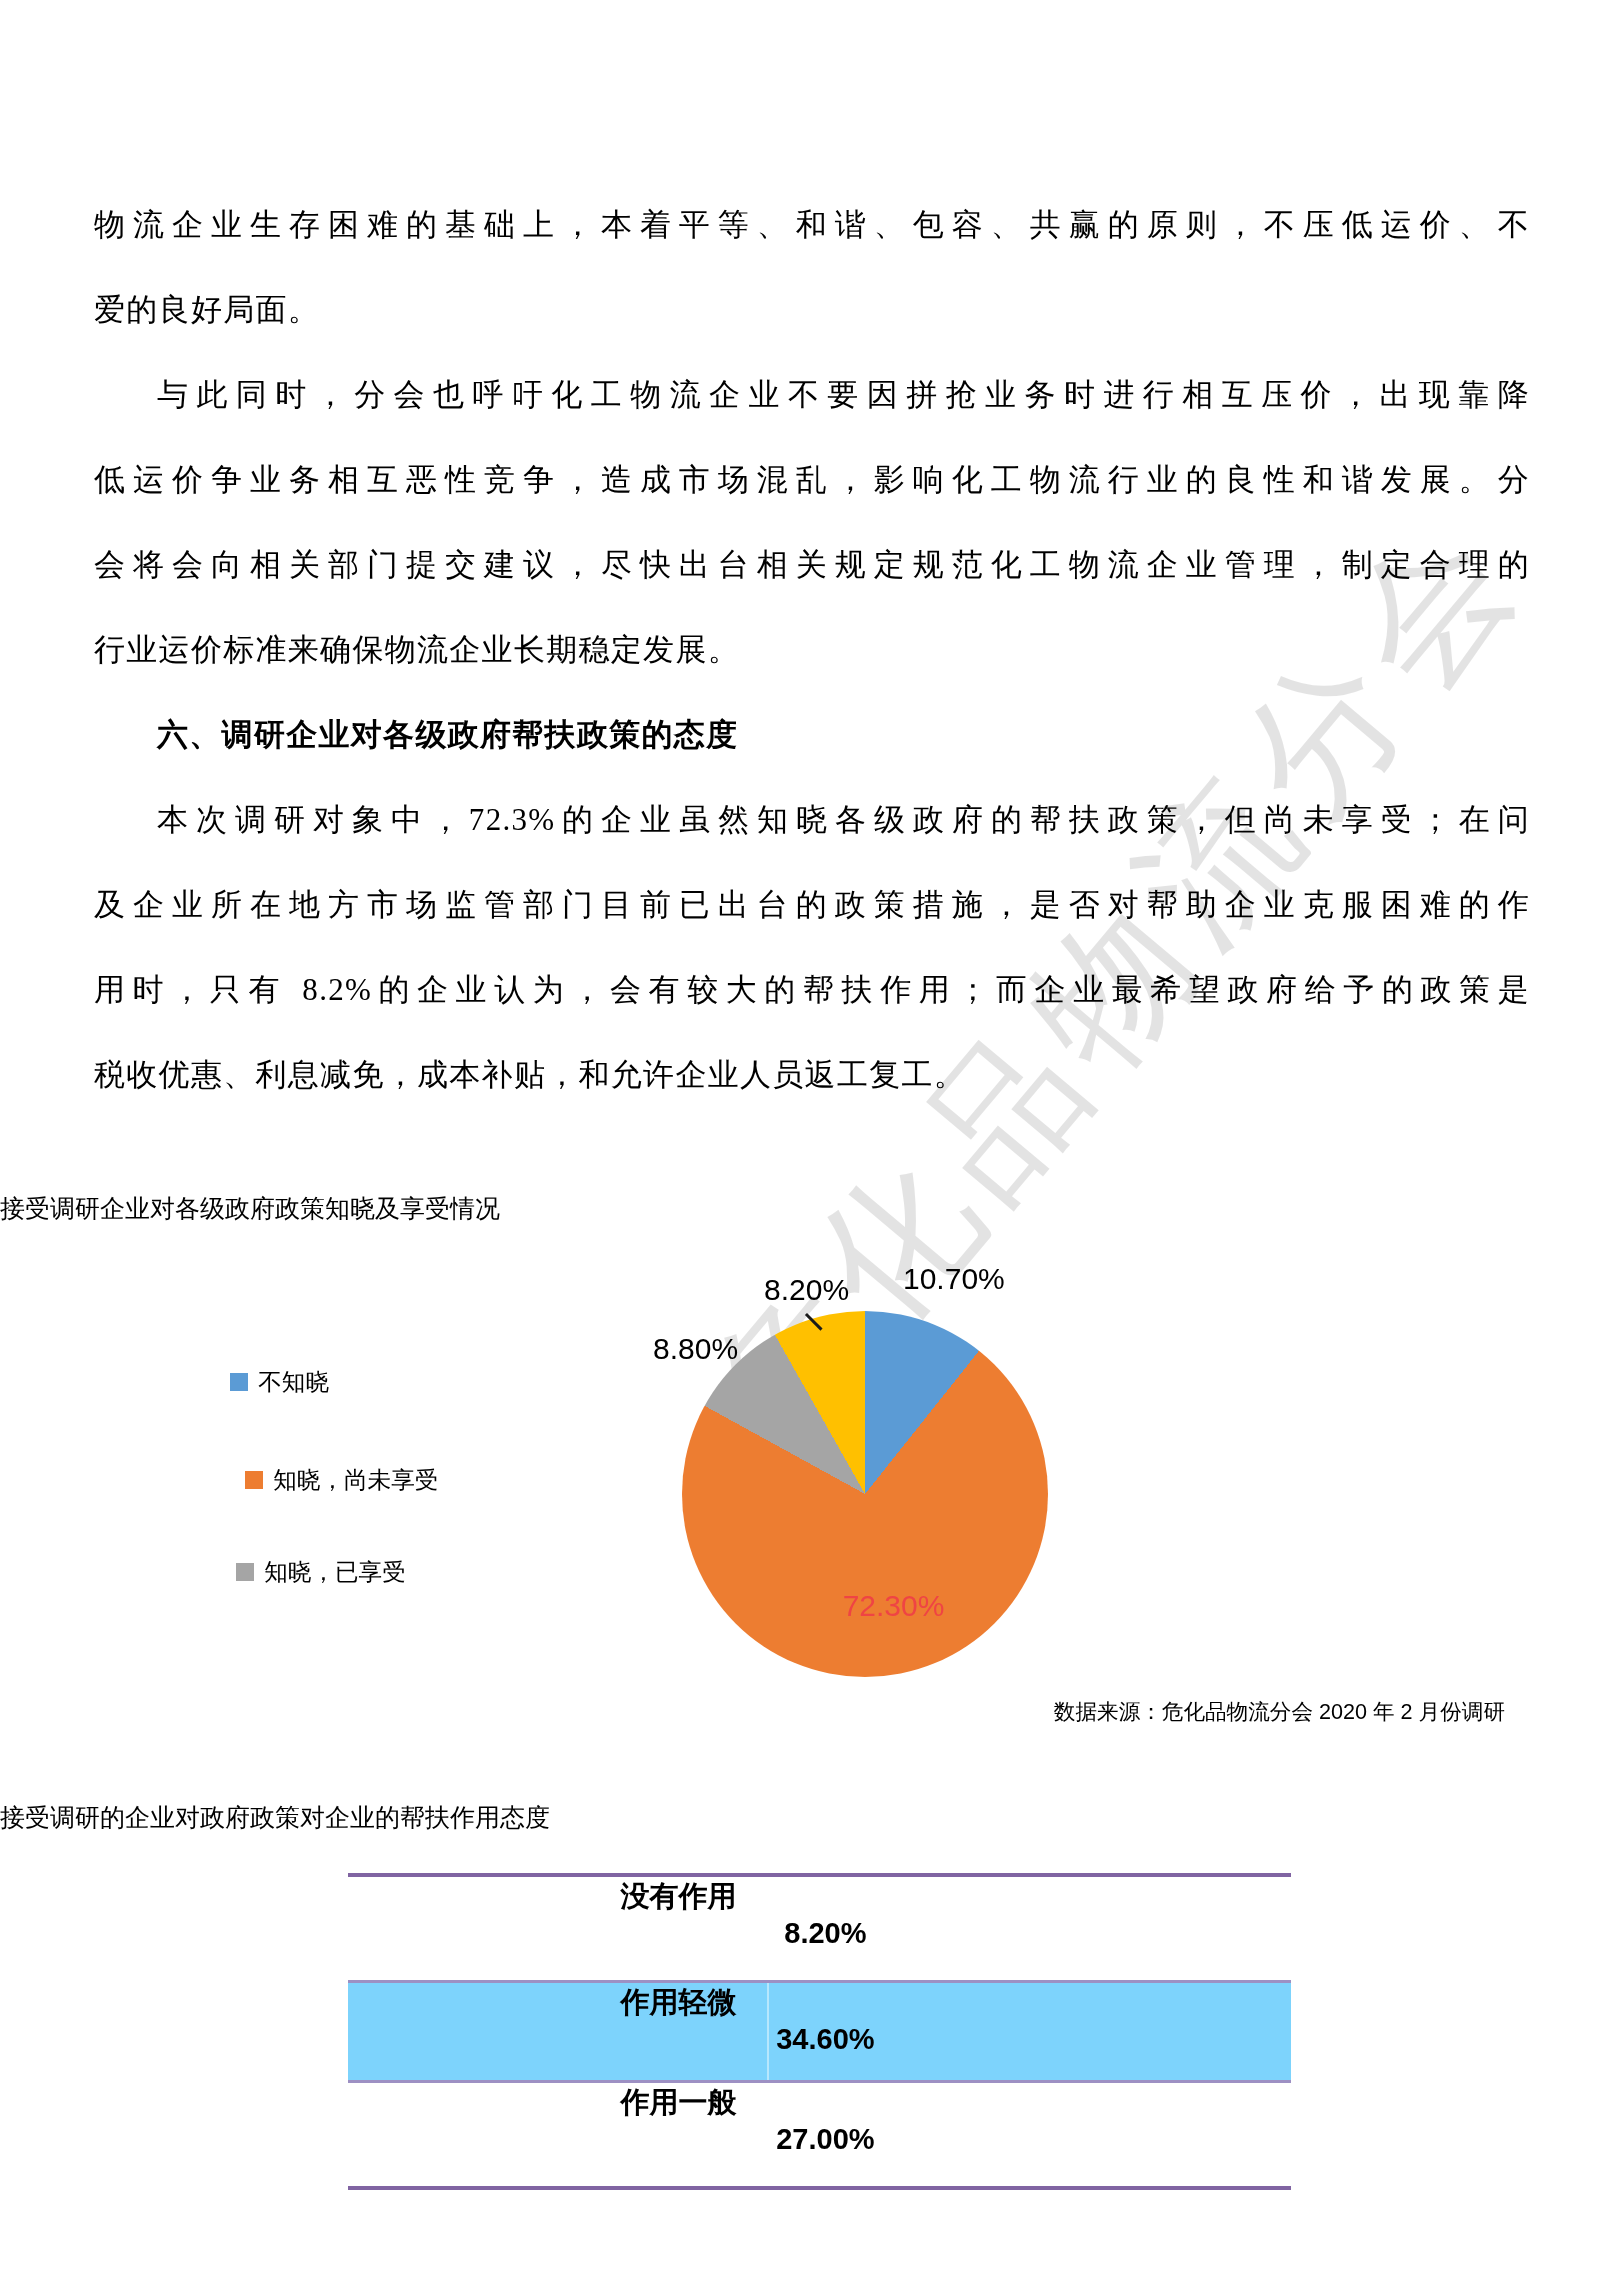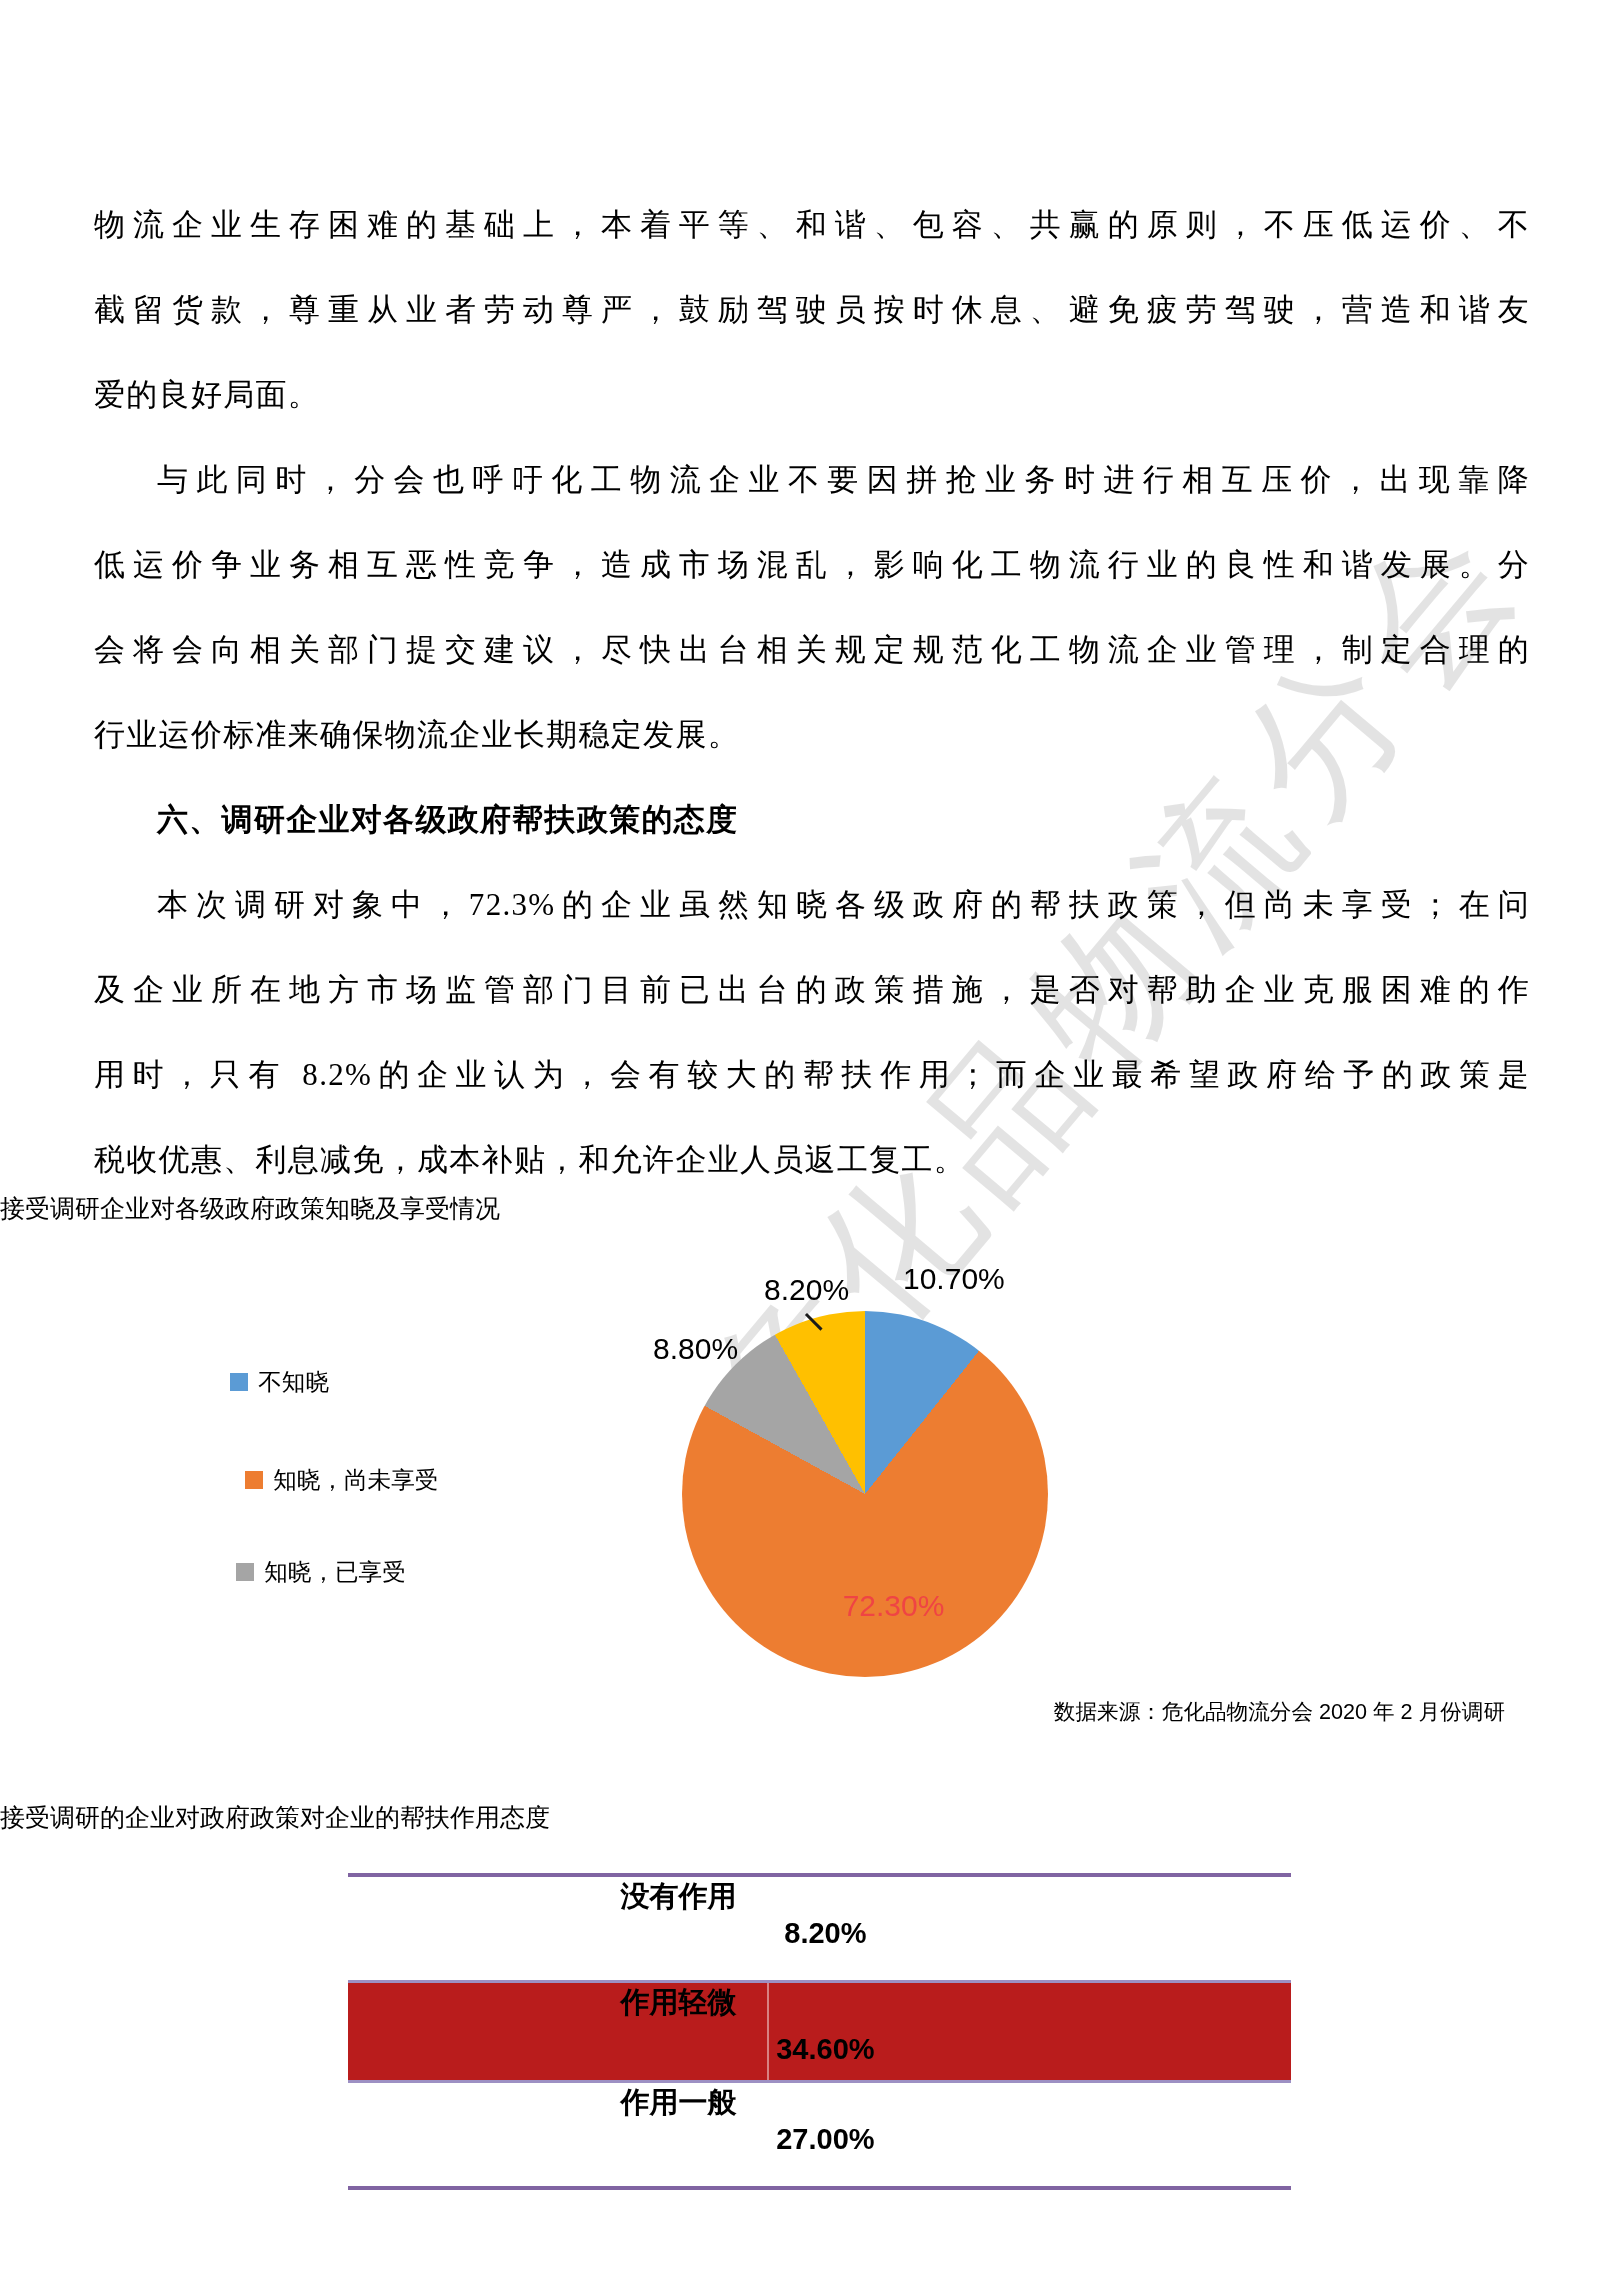--- a/index.html
+++ b/index.html
@@ -93,38 +93,37 @@
     border-top:4.6px solid #8064A2;border-bottom:4.6px solid #8064A2;
     font-family:"Liberation Sans","DejaVu Sans",sans-serif;
   }
   .att-row{
     position:relative;height:103px;display:flex;align-items:center;
     font-weight:bold;font-size:29px;box-sizing:border-box;flex-direction:column;
   }
   .att-row .cell-label{padding-left:7.9px;width:414px;box-sizing:border-box;}
   .att-row .cell-value{padding-left:11.8px;}
   .att-row.hl{
-    background:#b91c1c;
-    border-top:3.3px solid #9D90C3;border-bottom:3.3px solid #9D90C3;gap:10px;
+    background:#7dd3fc;
+    border-top:3.3px solid #9D90C3;border-bottom:3.3px solid #9D90C3;
   }
   .col-div{
     position:absolute;left:419px;top:0;bottom:0;width:2px;
     background:rgba(255,255,255,0.45);
   }
 </style>
 </head>
 <body>
 
 <div class="page">
 
   <div class="watermark">危化品物流分会</div>
 
   <div class="body-text">
     <div class="ln fill">物流企业生存困难的基础上，本着平等、和谐、包容、共赢的原则，不压低运价、不</div>
-    <div class="ln fill">截留货款，尊重从业者劳动尊严，鼓励驾驶员按时休息、避免疲劳驾驶，营造和谐友</div>
     <div class="ln short">爱的良好局面。</div>
 
     <div class="ln fill indent"><span>与此同时，</span><b>分会也呼吁</b><span>化工物流企业不要因拼抢业务时进行相互压价，出现靠降</span></div>
     <div class="ln fill">低运价争业务相互恶性竞争，造成市场混乱，影响化工物流行业的良性和谐发展。分</div>
     <div class="ln fill">会将会向相关部门提交建议，尽快出台相关规定规范化工物流企业管理，制定合理的</div>
     <div class="ln short">行业运价标准来确保物流企业长期稳定发展。</div>
 
     <div class="ln heading indent">六、调研企业对各级政府帮扶政策的态度</div>
 
     <div class="ln fill indent">本次调研对象中，72.3%的企业虽然知晓各级政府的帮扶政策，但尚未享受；在问</div>

